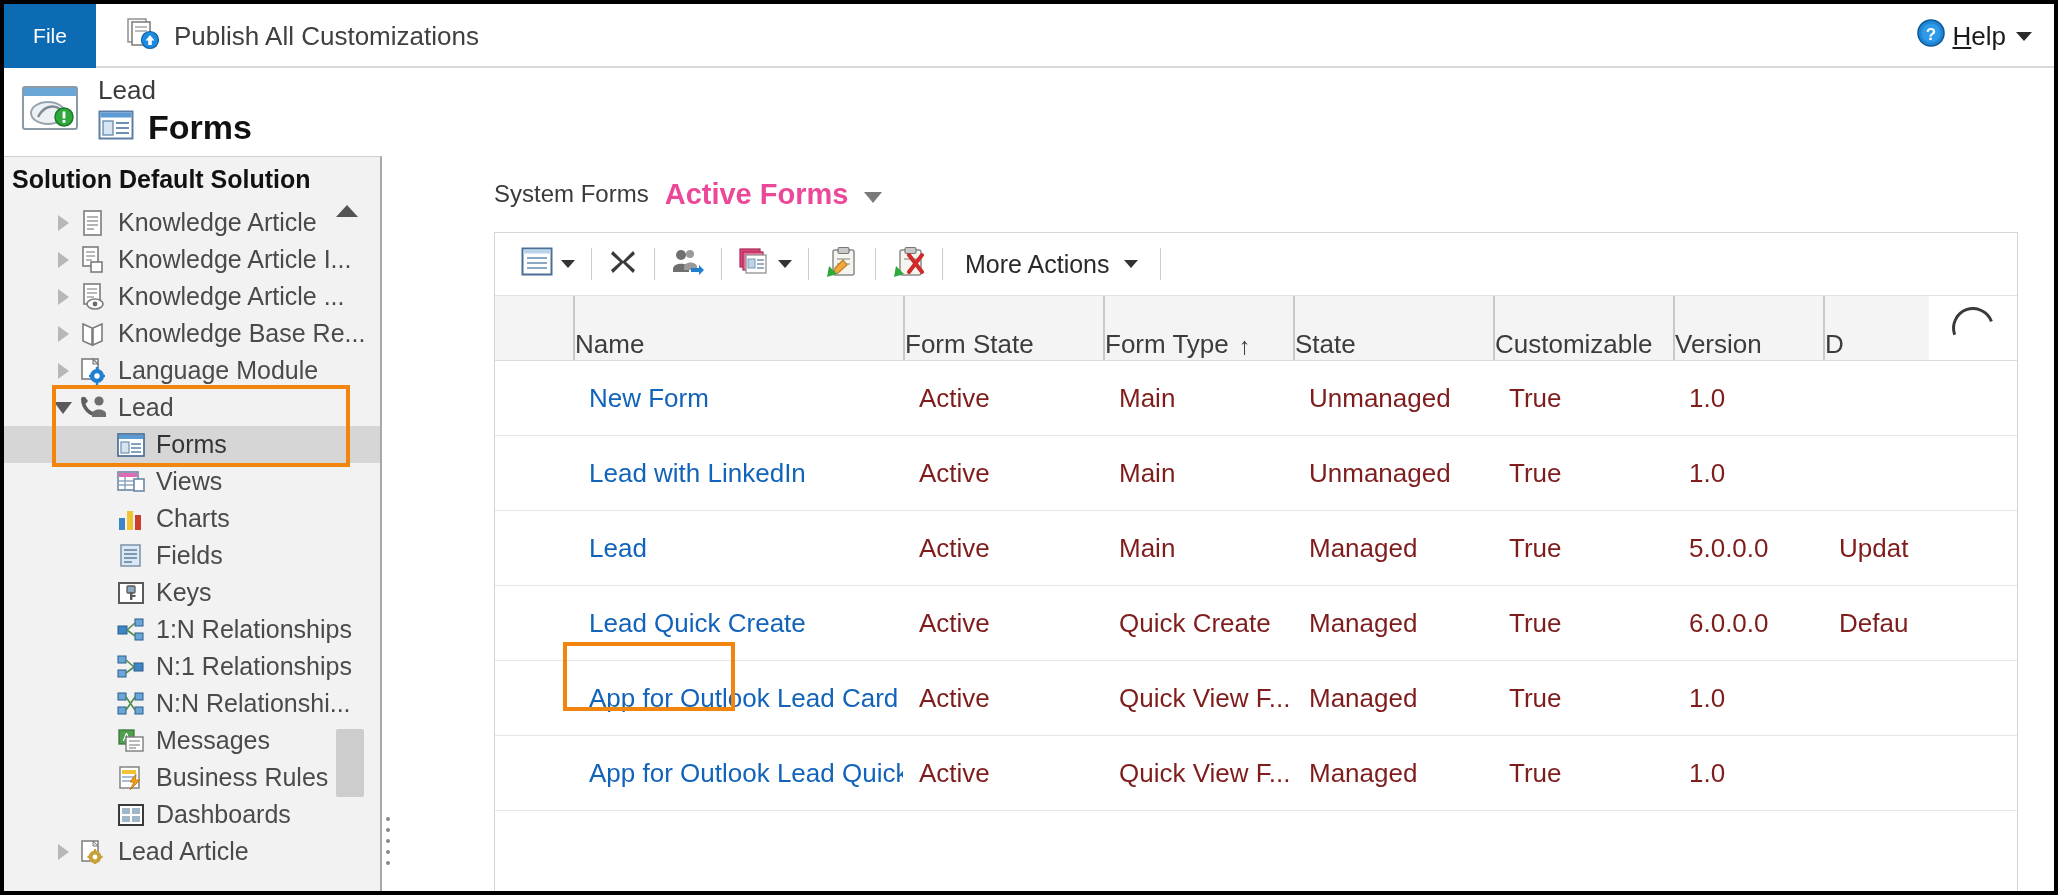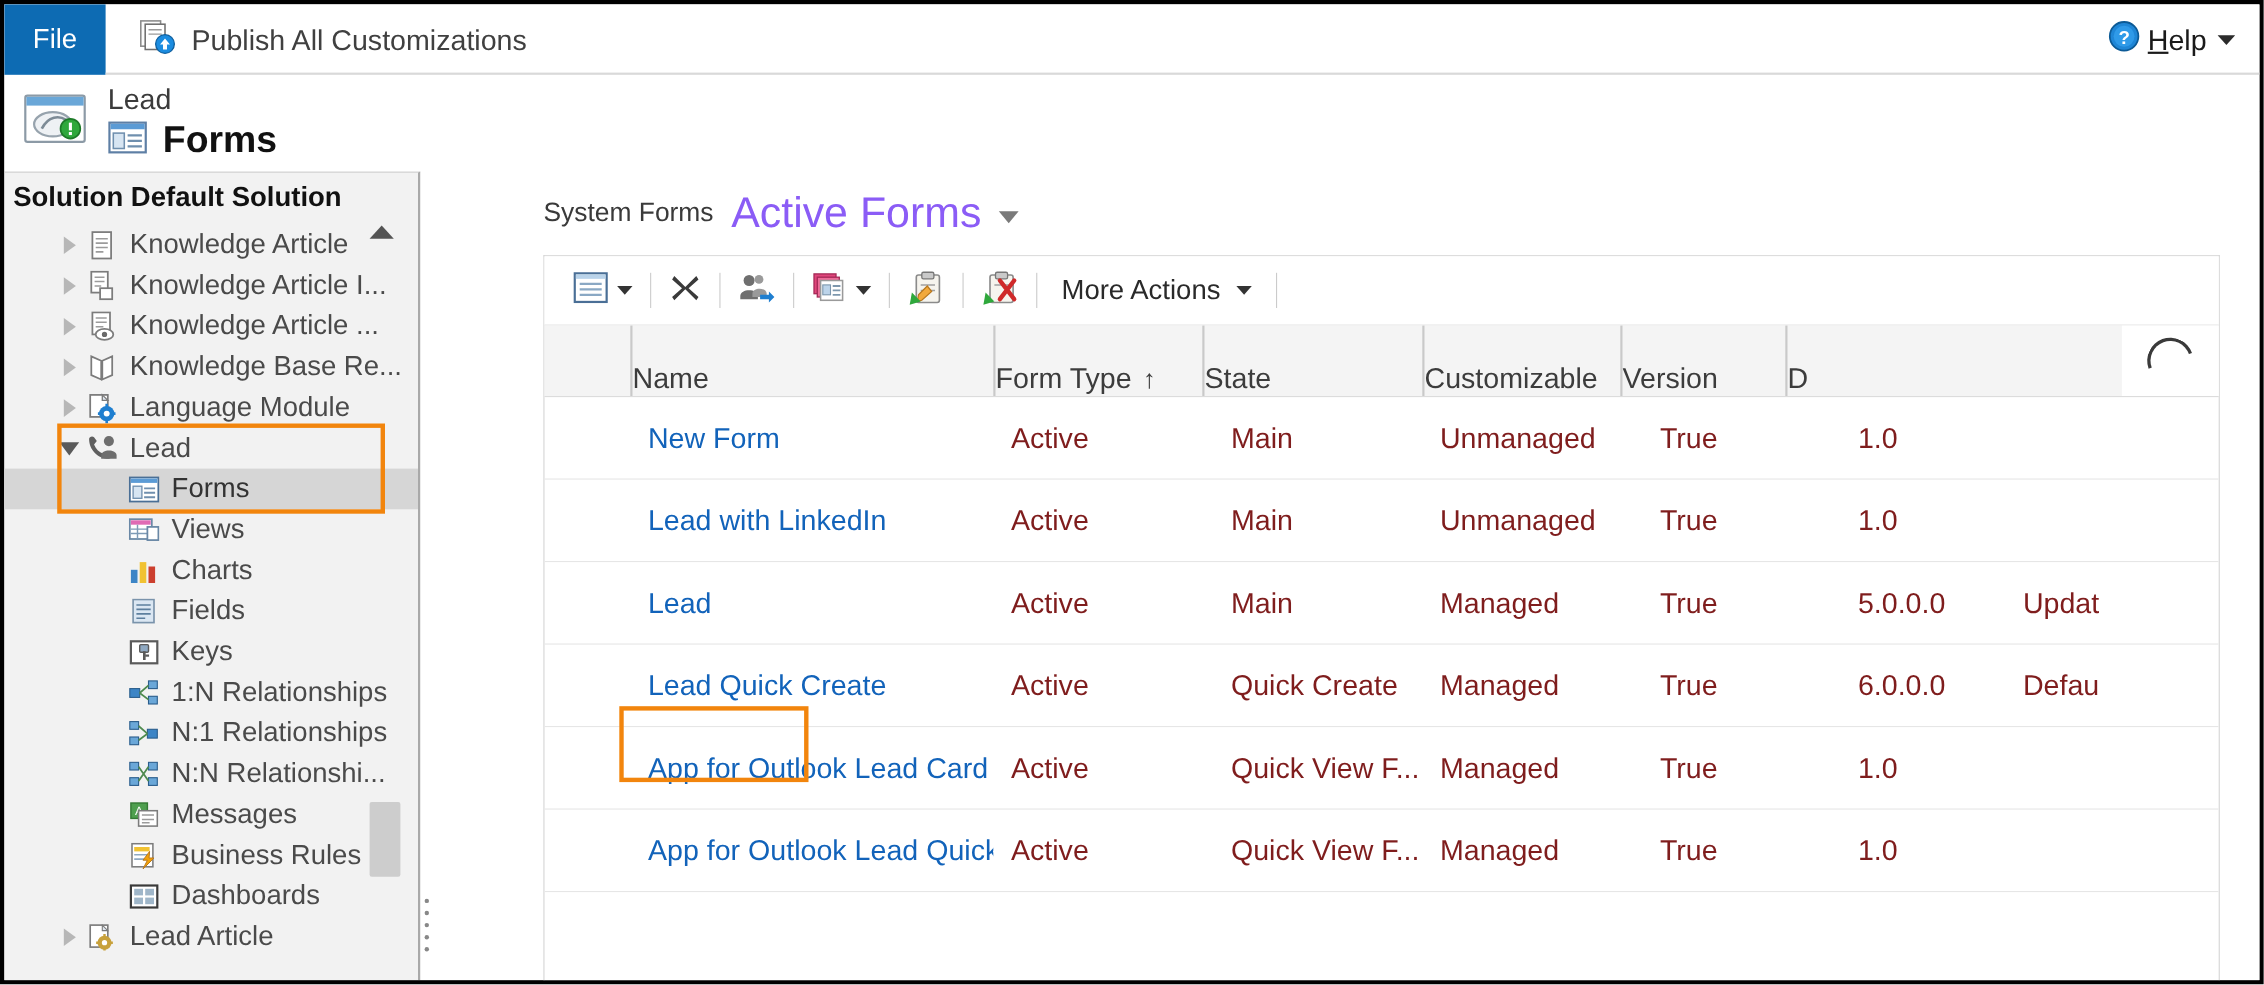--- a/index.html
+++ b/index.html
@@ -24,21 +24,21 @@
     height:64px;flex:0 0 64px;
     background:#fff;
     display:flex;align-items:stretch;
     position:relative;
   }
   .file-tab{
     width:92px;flex:0 0 92px;
     background:#0d6bb3;
     color:#fff;
     display:flex;align-items:center;justify-content:center;
-    font-size:25px;
+    font-size:21px;
     cursor:pointer;
   }
   .publish-btn{
     display:flex;align-items:center;gap:14px;
     padding:0 22px 0 30px;
     font-size:26px;color:#404040;
     cursor:pointer;
   }
   .help-zone{
     margin-left:auto;
@@ -159,21 +159,21 @@
     display:flex;flex-direction:column;
     padding-left:28px;
     box-sizing:border-box;
   }
   .viewhead{
     display:flex;align-items:center;gap:16px;
     height:76px;flex:0 0 76px;
     padding-left:84px;
   }
   .viewhead .sf{font-size:24px;color:#3a3a3a;}
-  .viewhead .af{font-size:39px;font-weight:normal;color:#8b5cf6;}
+  .viewhead .af{font-size:29px;font-weight:bold;color:#ec4899;}
   .chev{
     width:0;height:0;
     border-left:9px solid transparent;border-right:9px solid transparent;
     border-top:11px solid #7a7a7a;margin-top:6px;
     cursor:pointer;
   }
   .gridwrap{
     flex:1 1 auto;min-height:0;
     margin-left:84px;margin-right:36px;
     border:1px solid #d5d5d5;border-bottom:none;
@@ -675,20 +675,23 @@
             <span class="mini-caret"></span>
           </div>
           <div class="vsep"></div>
         </div>
 
         <div class="thead" id="thead">
             <div class="th th-checkcol"></div>
           <div class="th" style="width: 330px; flex: 0 0 330px;">
               <span>Name</span>
             </div>
+            <div class="th" style="width: 200px; flex: 0 0 200px;">
+              <span>Form State</span>
+            </div>
             <div class="th" style="width: 190px; flex: 0 0 190px;">
               <span>Form Type</span>
               <span class="sortarrow">↑</span>
             </div>
             <div class="th" style="width: 200px; flex: 0 0 200px;">
               <span>State</span>
             </div>
             <div class="th" style="width: 180px; flex: 0 0 180px;">
               <span>Customizable</span>
             </div>

